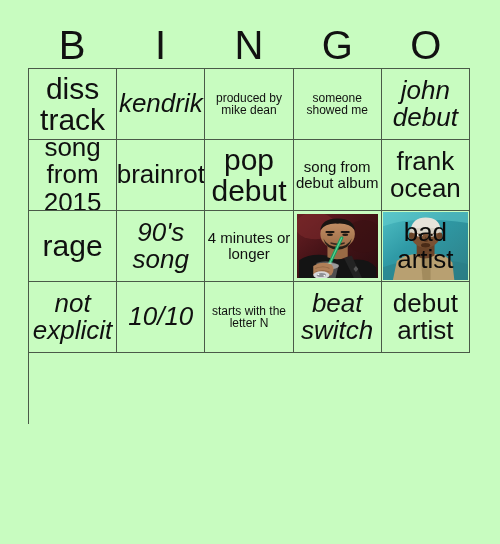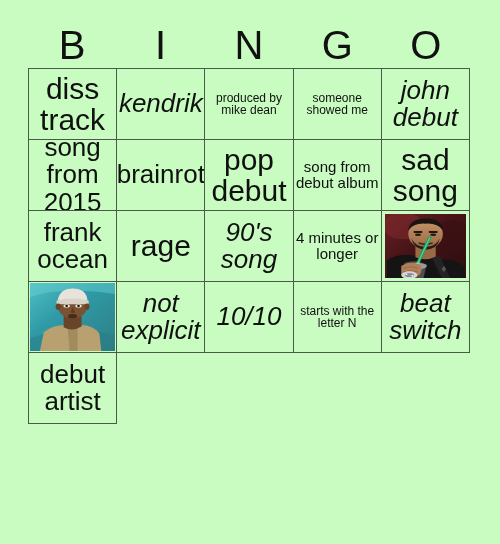--- a/index.html
+++ b/index.html
@@ -143,23 +143,20 @@
     <div class="cell">
       <div class="cell-text fs-md">brainrot</div>
     </div>
     <div class="cell">
       <div class="cell-text fs-xl">pop debut</div>
     </div>
     <div class="cell">
       <div class="cell-text fs-xs">song from debut album</div>
     </div>
 
-    <div class="cell">
-      <div class="cell-text fs-xl">sad song</div>
-    </div>
     <div class="cell">
       <div class="cell-text fs-md">frank ocean</div>
     </div>
     <div class="cell">
       <div class="cell-text fs-xl">rage</div>
     </div>
     <div class="cell">
       <div class="cell-text fs-lg">90's song</div>
     </div>
     <div class="cell">
@@ -250,20 +247,21 @@
 
           <ellipse cx="37" cy="29" rx="3.2" ry="2" fill="#f0ece4"></ellipse>
           <ellipse cx="49" cy="29" rx="3.2" ry="2" fill="#f0ece4"></ellipse>
           <circle cx="37" cy="29" r="1.4" fill="#1e1409"></circle>
           <circle cx="49" cy="29" r="1.4" fill="#1e1409"></circle>
 
           <path d="M43 31 L41 37 Q43 38.6 45.6 37 Z" fill="#5e3b22"></path>
           <ellipse cx="43" cy="42" rx="4.6" ry="2.8" fill="#4a2b17"></ellipse>
         </svg>
       </div>
+      <div class="overlay-text">bad artist</div>
     </div>
     <div class="cell">
       <div class="cell-text fs-lg">not explicit</div>
     </div>
 
     <div class="cell">
       <div class="cell-text fs-lg">10/10</div>
     </div>
     <div class="cell">
       <div class="cell-text fs-sm">starts with the letter N</div>

